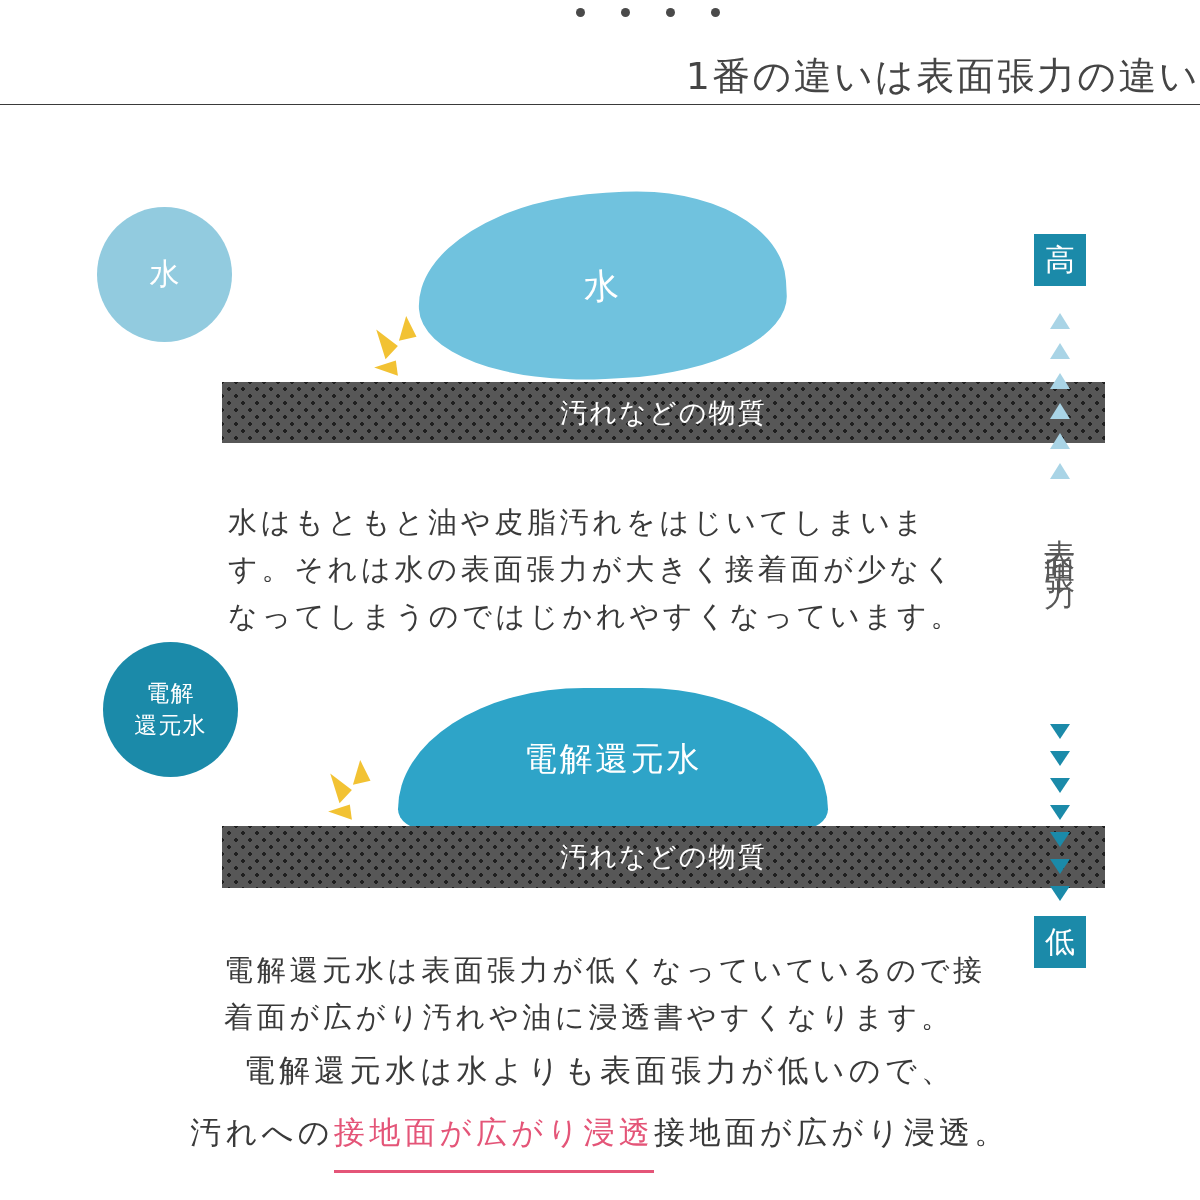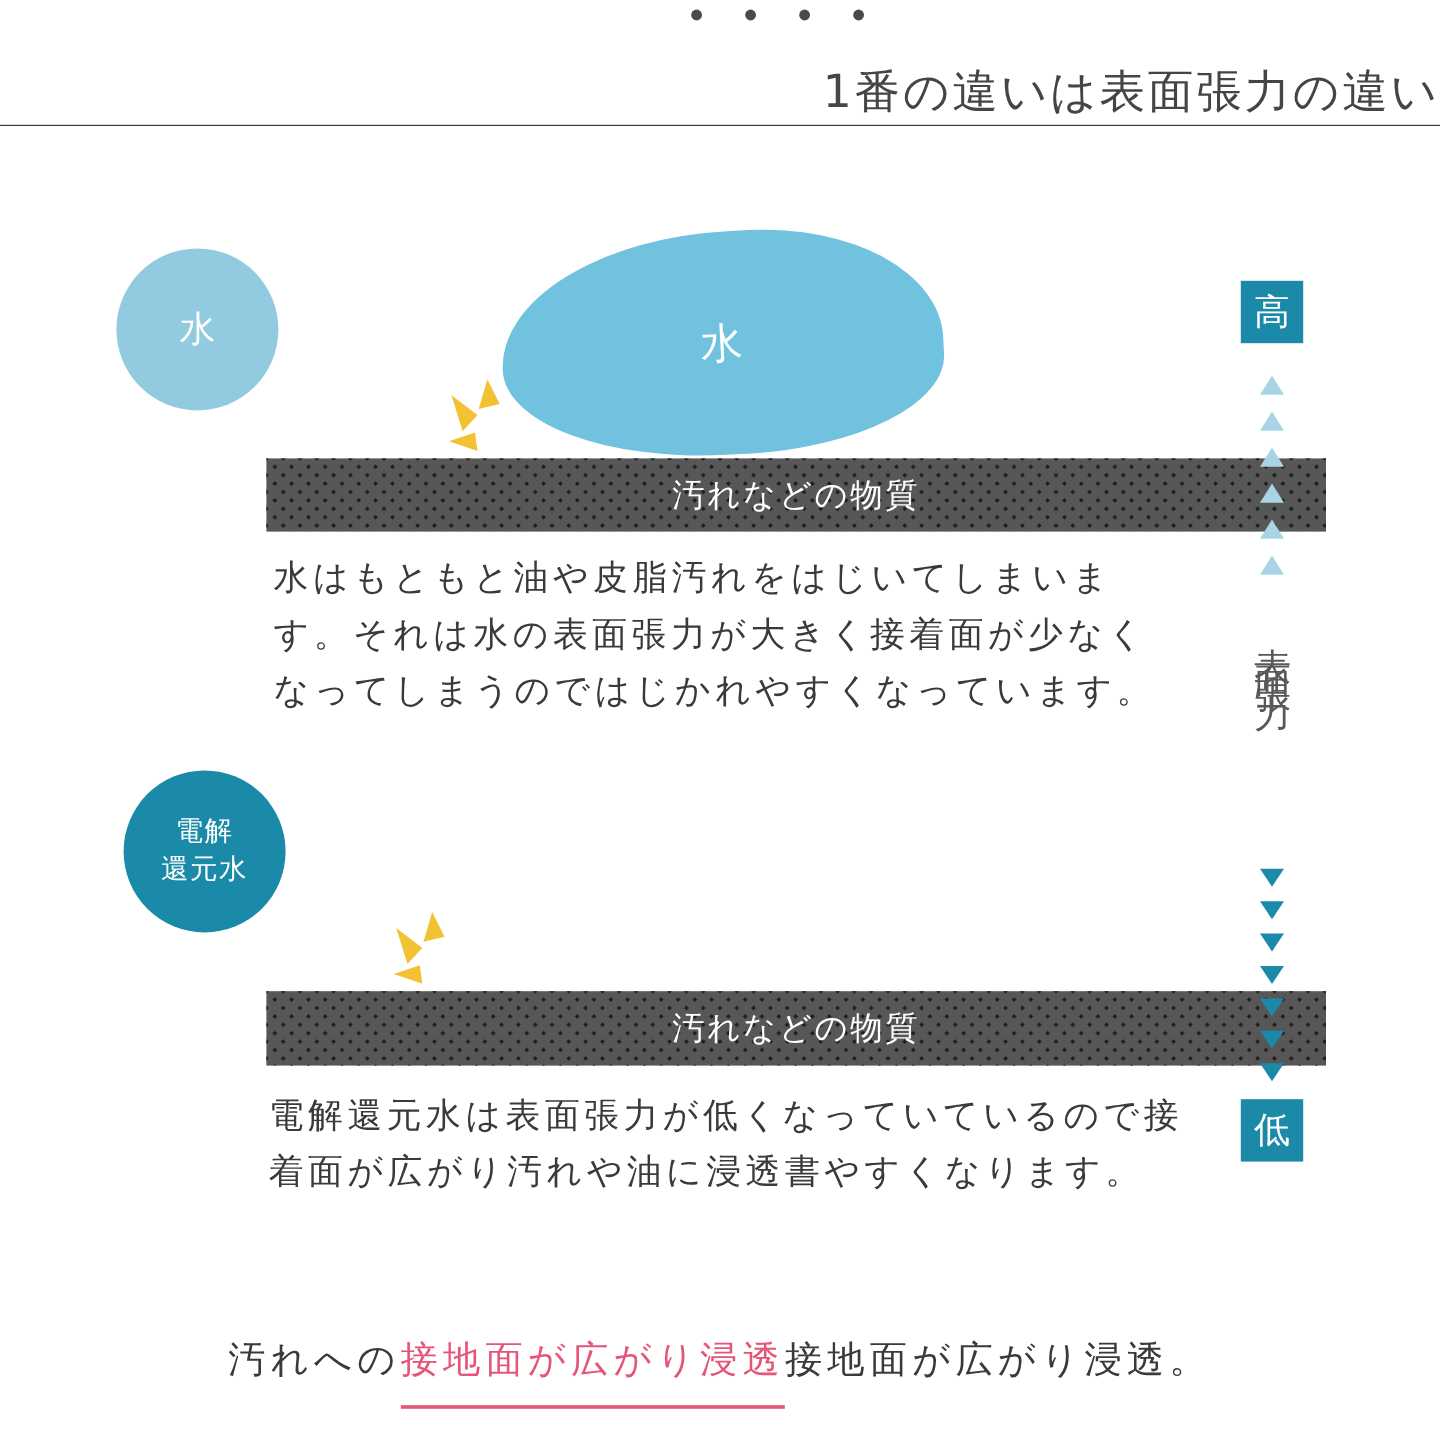--- a/index.html
+++ b/index.html
@@ -35,21 +35,21 @@
   
   .dirt-bar{position:absolute;left:222px;width:883px;background-color:var(--bar-gray,#575757);
     background-image:radial-gradient(var(--bar-dot,#1f1f1f) 1.6px,transparent 1.8px),radial-gradient(var(--bar-dot,#1f1f1f) 1.6px,transparent 1.8px);
     background-size:14px 14px;background-position:0 0,7px 7px;
     display:flex;align-items:center;justify-content:center;}
   .dirt-bar-1{top:382px;height:61px;}
   .dirt-bar-2{top:826px;height:62px;}
   .dirt-bar-label{color:#fff;font-size:27px;letter-spacing:0.08em;}
 
   
-  .para{position:absolute;font-size:29px;line-height:47px;color:var(--text-dark,#3a3a3a);letter-spacing:0.13em;}
+  .para{position:absolute;font-size:29px;line-height:47px;color:var(--text-dark,#3a3a3a);letter-spacing:0.13em;margin-top:41px;}
   .para-1{left:228px;top:458px;}
   .para-2{left:224px;top:906px;}
   .para div{white-space:nowrap;}
 
   
   .scale-box{position:absolute;left:1034px;width:52px;height:52px;background:var(--teal,#1b8aa9);color:#fff;
     display:flex;align-items:center;justify-content:center;font-size:30px;}
   .scale-high{top:234px;}
   .scale-low{top:916px;}
   .arrows{position:absolute;left:1034px;width:52px;display:flex;flex-direction:column;align-items:center;}
@@ -106,20 +106,23 @@
     <div>水はもともと油や皮脂汚れをはじいてしまいま</div>
     <div>す。それは水の表面張力が大きく接着面が少なく</div>
     <div>なってしまうのではじかれやすくなっています。</div>
   </div>
 
   <div class="badge badge-denkai">
     <span>電解</span>
     <span>還元水</span>
   </div>
 
+  <div class="droplet-denkai">
+    <span>電解還元水</span>
+  </div>
 
   <div class="splash splash-2">
     <svg viewBox="0 0 52 62" aria-hidden="true">
       <polygon points="31,0 41,20 24,24"></polygon>
       <polygon points="2,13 23,29 11,42"></polygon>
       <polygon points="0,50 21,43 23,58"></polygon>
     </svg>
   </div>
 
   <div class="dirt-bar dirt-bar-2">
@@ -155,17 +158,18 @@
       <div class="tri-down"></div>
       <div class="tri-down"></div>
       <div class="tri-down"></div>
       <div class="tri-down"></div>
     </div>
 
   <div class="scale-box scale-low">
     <span>低</span>
   </div>
 
+  <div class="footer-line footer-line-1">電解還元水は水よりも表面張力が低いので、</div>
   <div class="footer-line footer-line-2">
     <span>汚れへの</span><span class="footer-highlight">接地面が広がり浸透</span><span>接地面が広がり浸透。</span>
   </div>
 
 </div>
 
 </body></html>

